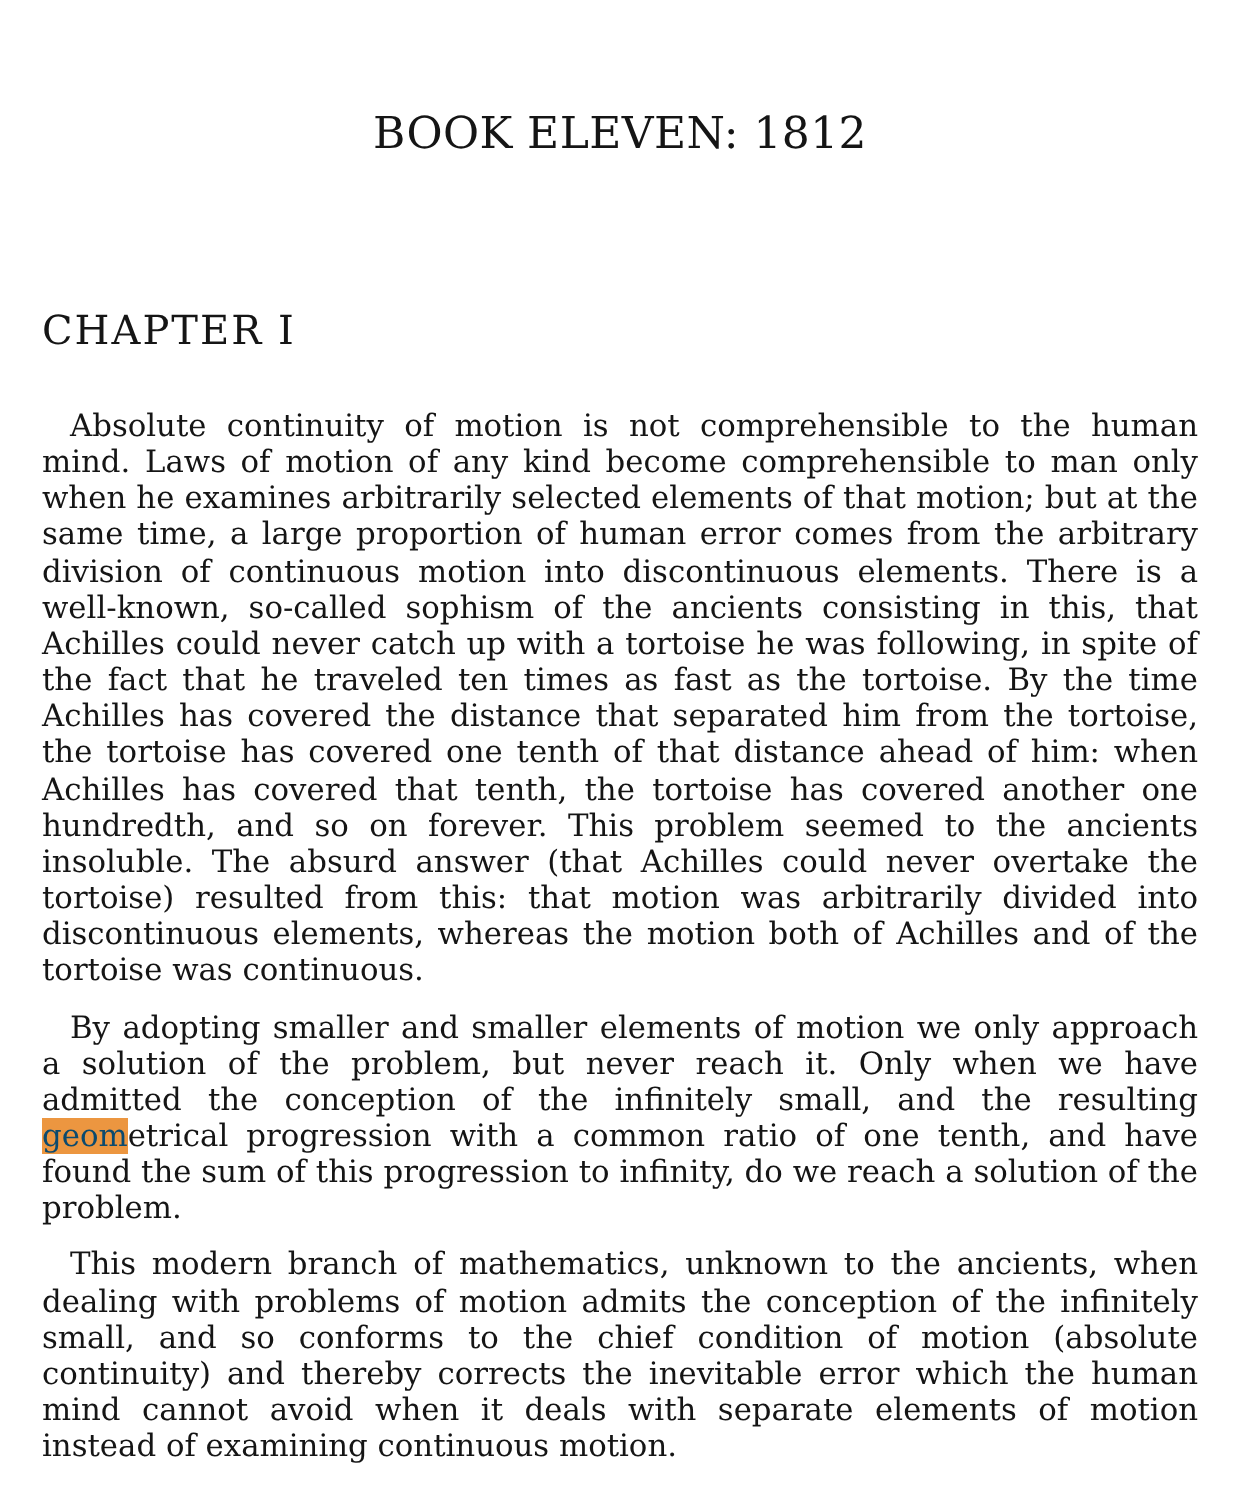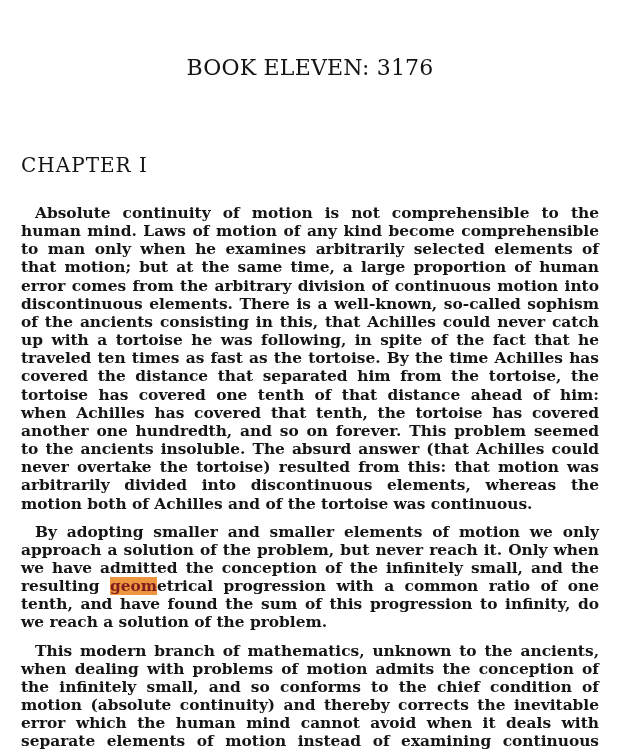--- a/index.html
+++ b/index.html
@@ -39,32 +39,31 @@
   .body-text {
     margin-top: 28px;
   }
   .body-text p {
     margin: 10px 0 3px 0;
     font-size: 15.4px;
     line-height: 18.15px;
     text-align: justify;
     text-indent: 14px;
     color: #151515;
-    font-weight: bold;
   }
   .hl {
     background: #EC9640;
-    color: #7f1d1d;
+    color: #0c4a6e;
   }
 </style>
 </head>
 <body>
 
 <div class="page">
-  <h1 class="book-title">BOOK ELEVEN: 3176</h1>
+  <h1 class="book-title">BOOK ELEVEN: 1812</h1>
 
   <h2 class="chapter-title">CHAPTER I</h2>
 
   <div class="body-text">
     <p>Absolute continuity of motion is not comprehensible to the human mind. Laws of motion of any kind become comprehensible to man only when he examines arbitrarily selected elements of that motion; but at the same time, a large proportion of human error comes from the arbitrary division of continuous motion into discontinuous elements. There is a well-known, so-called sophism of the ancients consisting in this, that Achilles could never catch up with a tortoise he was following, in spite of the fact that he traveled ten times as fast as the tortoise. By the time Achilles has covered the distance that separated him from the tortoise, the tortoise has covered one tenth of that distance ahead of him: when Achilles has covered that tenth, the tortoise has covered another one hundredth, and so on forever. This problem seemed to the ancients insoluble. The absurd answer (that Achilles could never overtake the tortoise) resulted from this: that motion was arbitrarily divided into discontinuous elements, whereas the motion both of Achilles and of the tortoise was continuous.</p>
 
     <p><span>By adopting smaller and smaller elements of motion we only approach a solution of the problem, but never reach it. Only when we have admitted the conception of the infinitely small, and the resulting </span><span class="hl">geom</span><span>etrical progression with a common ratio of one tenth, and have found the sum of this progression to infinity, do we reach a solution of the problem.</span></p>
 
 
     <p>This modern branch of mathematics, unknown to the ancients, when dealing with problems of motion admits the conception of the infinitely small, and so conforms to the chief condition of motion (absolute continuity) and thereby corrects the inevitable error which the human mind cannot avoid when it deals with separate elements of motion instead of examining continuous motion.</p>

